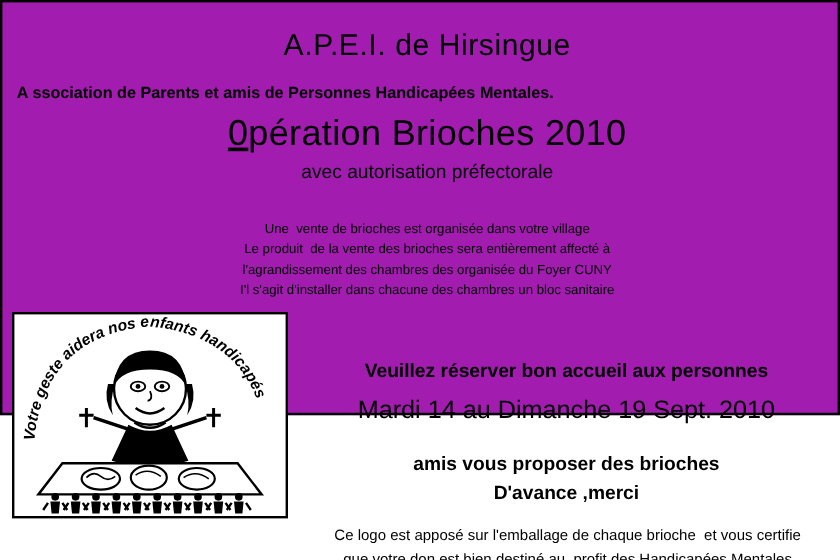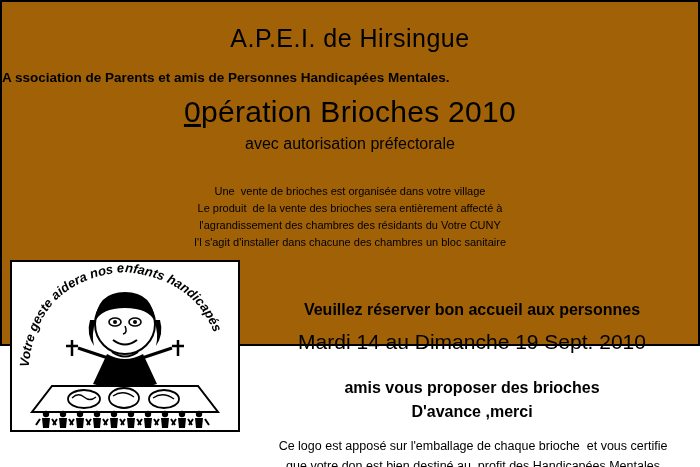--- a/index.html
+++ b/index.html
@@ -13,21 +13,22 @@
     font-family: "Liberation Sans", sans-serif;
     color: #000000;
     overflow: hidden;
   }
   #poster {
     position: relative;
     width: 700px;
     height: 346px;
     box-sizing: border-box;
     border: 2px solid #000;
-    background: #a16207;
+    background: #a21caf;
+    padding-left: 12px;
   }
   .title-main {
     text-align: center;
     font-size: 25px;
     letter-spacing: 0.5px;
     margin-top: 22px;
   }
   .subtitle-assoc {
     text-align: left;
     font-size: 13.5px;
@@ -141,21 +142,21 @@
 
   <div class="subtitle-assoc">A ssociation de Parents et amis de Personnes Handicapées Mentales.</div>
 
   <div class="title-op"><span class="underlined">0</span><span>pération Brioches 2010</span></div>
 
   <div class="subtitle-auth">avec autorisation préfectorale</div>
 
   <div class="para-block">
     <span class="line">Une  vente de brioches est organisée dans votre village</span>
     <span class="line">Le produit  de la vente des brioches sera entièrement affecté à</span>
-    <span class="line">l'agrandissement des chambres des résidants du Votre CUNY</span>
+    <span class="line">l'agrandissement des chambres des organisée du Foyer CUNY</span>
     <span class="line">I'l s'agit d'installer dans chacune des chambres un bloc sanitaire</span>
   </div>
 
   <div class="lower">
 
     <div class="logo-box">
       <svg class="logo-art" viewBox="0 0 226 168">
 
         <ellipse cx="113" cy="62" rx="30" ry="30" fill="#ffffff" stroke="#000" stroke-width="2"></ellipse>
 

